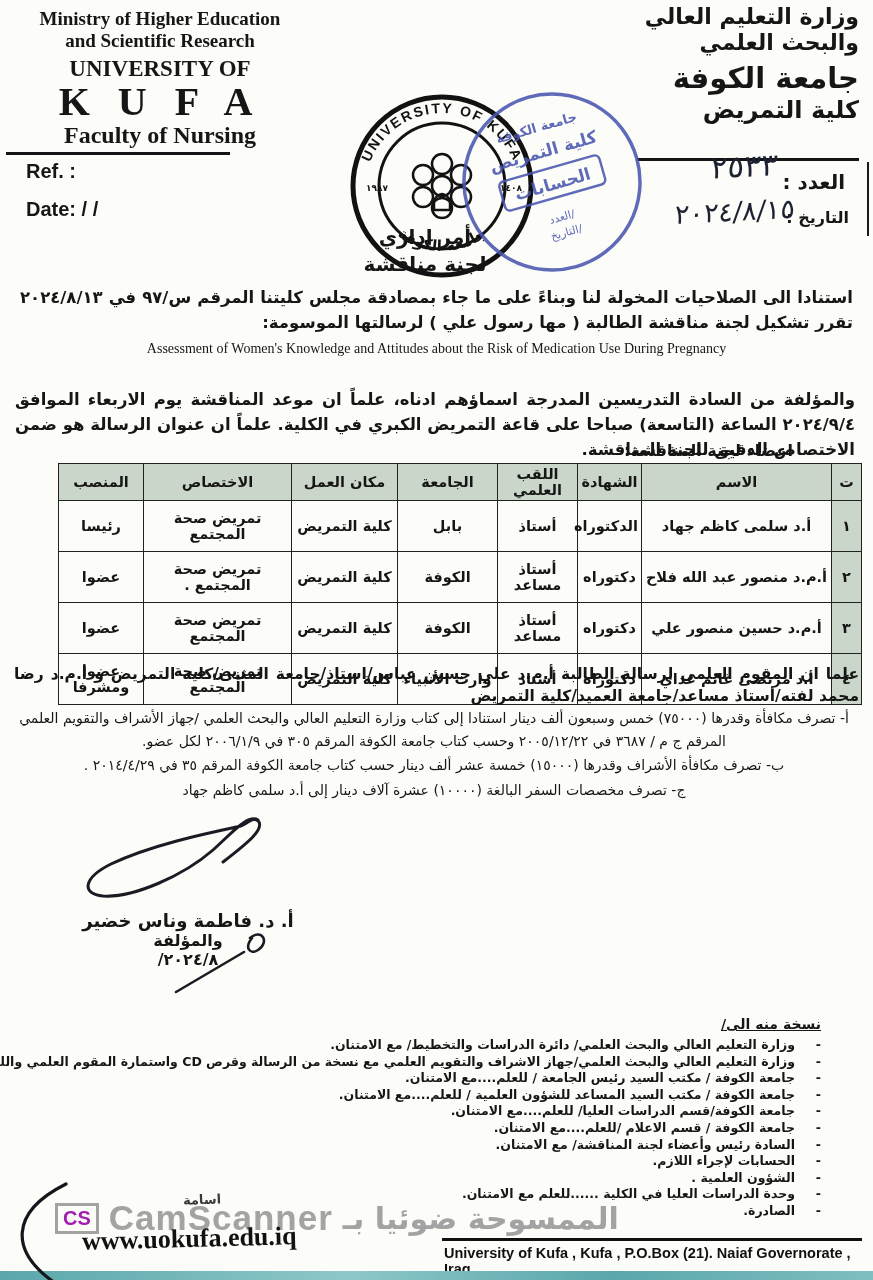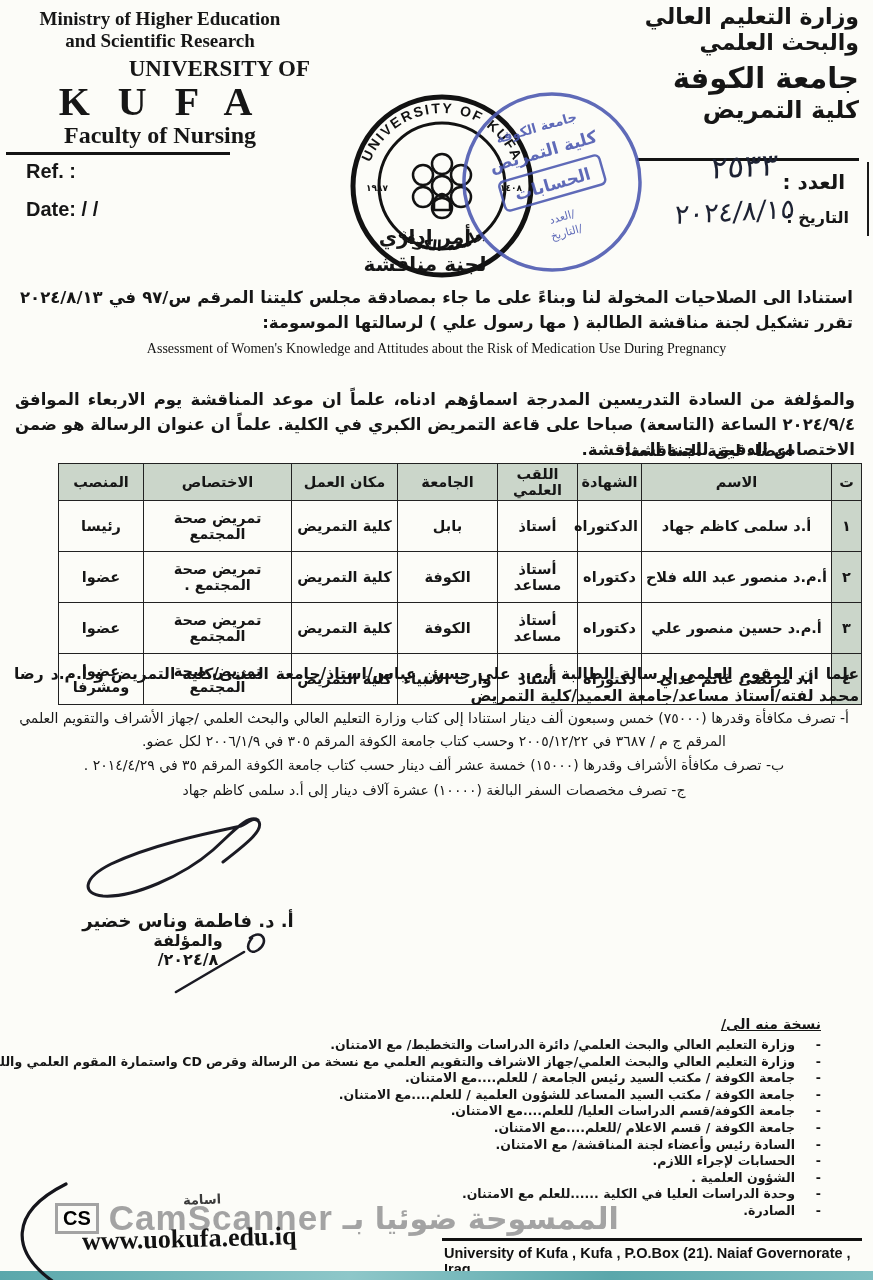--- a/index.html
+++ b/index.html
@@ -3,21 +3,21 @@
 <meta charset="utf-8">
 <style>
   html,body{margin:0;padding:0;background:#e8e8e4;}
   #page{position:relative;width:873px;height:1280px;margin:0 auto;background:#fcfcf8;overflow:hidden;
         font-family:"DejaVu Sans",sans-serif;color:#161616;}
   .abs{position:absolute;}
 
   
   .hdr-en{left:10px;top:8px;width:300px;text-align:center;font-family:"Liberation Serif",serif;font-weight:bold;line-height:1.15;}
   .hdr-en .l1,.hdr-en .l2{font-size:19px;}
-  .hdr-en .l3{font-size:23px;margin-top:4px;text-align:right;}
+  .hdr-en .l3{font-size:23px;margin-top:4px;}
   .hdr-en .l4{font-size:40px;letter-spacing:9px;line-height:1.0;}
   .hdr-en .l5{font-size:24px;}
   .rule-en{left:6px;top:152px;width:224px;height:3px;background:#141414;}
   .ref{left:26px;top:160px;font-family:"Liberation Sans",sans-serif;font-weight:bold;font-size:20px;}
   .date-en{left:26px;top:198px;font-family:"Liberation Sans",sans-serif;font-weight:bold;font-size:20px;}
 
   
   .hdr-ar{right:14px;top:4px;width:260px;text-align:right;direction:rtl;font-weight:bold;line-height:1.2;}
   .hdr-ar .a1,.hdr-ar .a2{font-size:22px;}
   .hdr-ar .a3{font-size:29px;margin-top:4px;}
@@ -69,21 +69,21 @@
   
   .copies{right:52px;top:1016px;width:790px;direction:rtl;text-align:right;}
   .copies-heading{font-size:14px;font-weight:bold;text-decoration:underline;margin-bottom:5px;}
   .copy-item{font-size:12.5px;font-weight:700;line-height:16.6px;white-space:nowrap;}
   .copy-item .dash{display:inline-block;width:26px;}
 
   
   .annot{left:183px;top:1192px;font-size:13px;font-weight:bold;color:#3a3a3a;transform:rotate(-2deg);z-index:6;}
   .watermark{left:55px;top:1198px;display:flex;align-items:center;gap:10px;color:#a3a3a3;z-index:2;}
   .cs-box{border:3px solid #a3a3a3;font-family:"Liberation Sans",sans-serif;font-weight:bold;font-size:20px;
-          padding:1px 5px;color:#000000;}
+          padding:1px 5px;color:#a21caf;}
   .wm-en{font-family:"Liberation Sans",sans-serif;font-weight:bold;font-size:35px;letter-spacing:1px;}
   .wm-ar{font-size:30px;font-weight:bold;direction:rtl;text-align:right;}
   .bracket{left:0px;top:1182px;z-index:5;}
   .website{left:82px;top:1224px;font-family:"Liberation Serif",serif;font-weight:bold;font-size:26px;transform:rotate(-1.5deg);z-index:6;color:#111;}
   .foot-rule{left:442px;top:1238px;width:420px;height:3px;background:#111;}
   .address{left:444px;top:1245px;font-family:"Liberation Sans",sans-serif;font-weight:bold;font-size:14.5px;color:#111;}
   .teal-strip{left:0;bottom:0;width:873px;height:9px;background:linear-gradient(90deg,#5aa7ab,#8ec7c9 40%,#5aa7ab 70%,#7fbec1);}
 </style>
 </head>
 <body>

